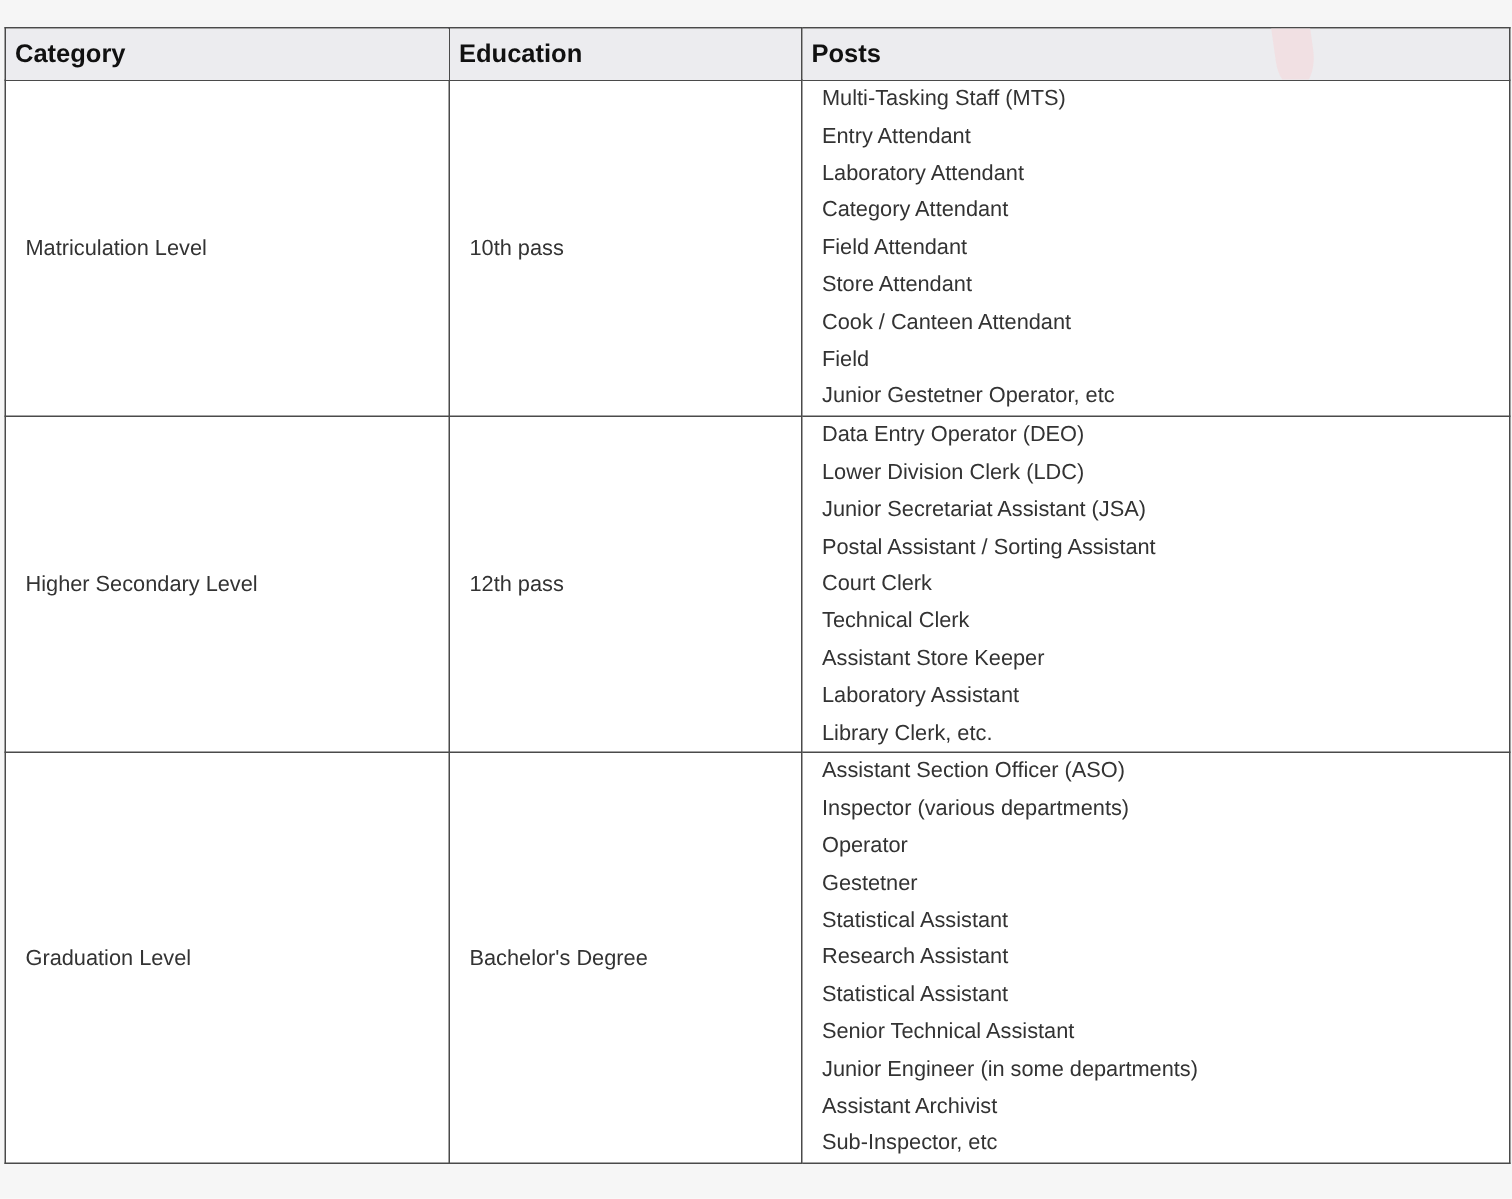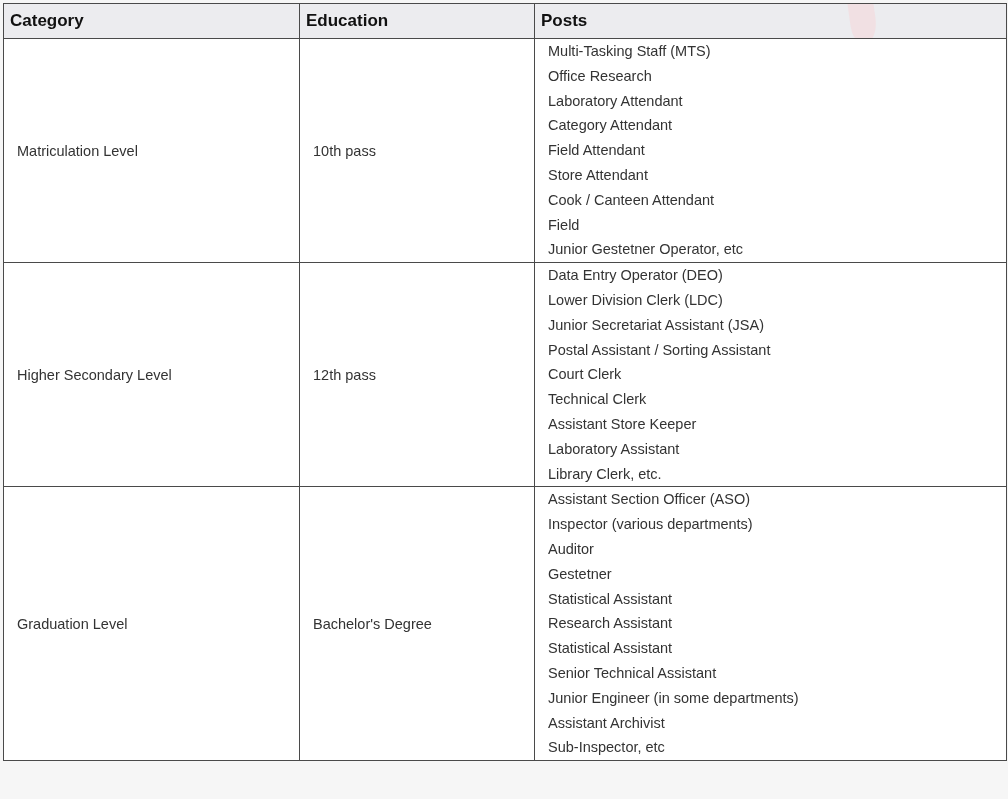--- a/index.html
+++ b/index.html
@@ -11,21 +11,21 @@
       overflow: hidden;
     }
     body {
       font-family: "Liberation Sans", "DejaVu Sans", sans-serif;
       color: #333333;
       position: relative;
     }
     .table-wrap {
       position: absolute;
       left: 3px;
-      top: 3px;
+      top: 18px;
       width: 1003px;
       background: #ffffff;
     }
     table.posts-table {
       border-collapse: collapse;
       width: 1003px;
       table-layout: fixed;
     }
     table.posts-table th,
     table.posts-table td {
@@ -102,21 +102,21 @@
         </th>
       </tr>
     </thead>
     <tbody>
       <tr>
         <td>Matriculation Level</td>
         <td>10th pass</td>
         <td class="posts-cell">
           <ul class="post-list">
             <li>Multi-Tasking Staff (MTS)</li>
-            <li>Office Research</li>
+            <li>Entry Attendant</li>
             <li>Laboratory Attendant</li>
             <li>Category Attendant</li>
             <li>Field Attendant</li>
             <li>Store Attendant</li>
             <li>Cook / Canteen Attendant</li>
             <li>Field</li>
             <li>Junior Gestetner Operator, etc</li>
           </ul>
         </td>
       </tr>
@@ -137,21 +137,21 @@
           </ul>
         </td>
       </tr>
       <tr>
         <td>Graduation Level</td>
         <td>Bachelor's Degree</td>
         <td class="posts-cell">
           <ul class="post-list">
             <li>Assistant Section Officer (ASO)</li>
             <li>Inspector (various departments)</li>
-            <li>Auditor</li>
+            <li>Operator</li>
             <li>Gestetner</li>
             <li>Statistical Assistant</li>
             <li>Research Assistant</li>
             <li>Statistical Assistant</li>
             <li>Senior Technical Assistant</li>
             <li>Junior Engineer (in some departments)</li>
             <li>Assistant Archivist</li>
             <li>Sub-Inspector, etc</li>
           </ul>
         </td>

